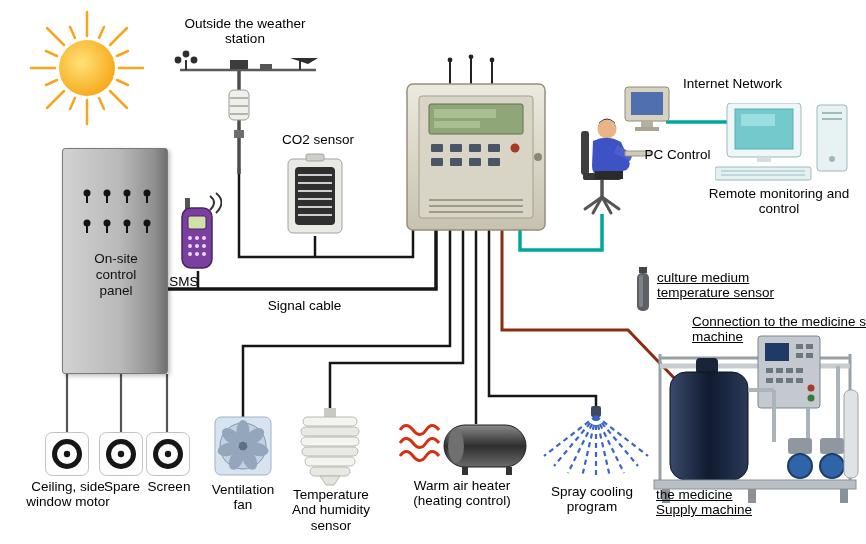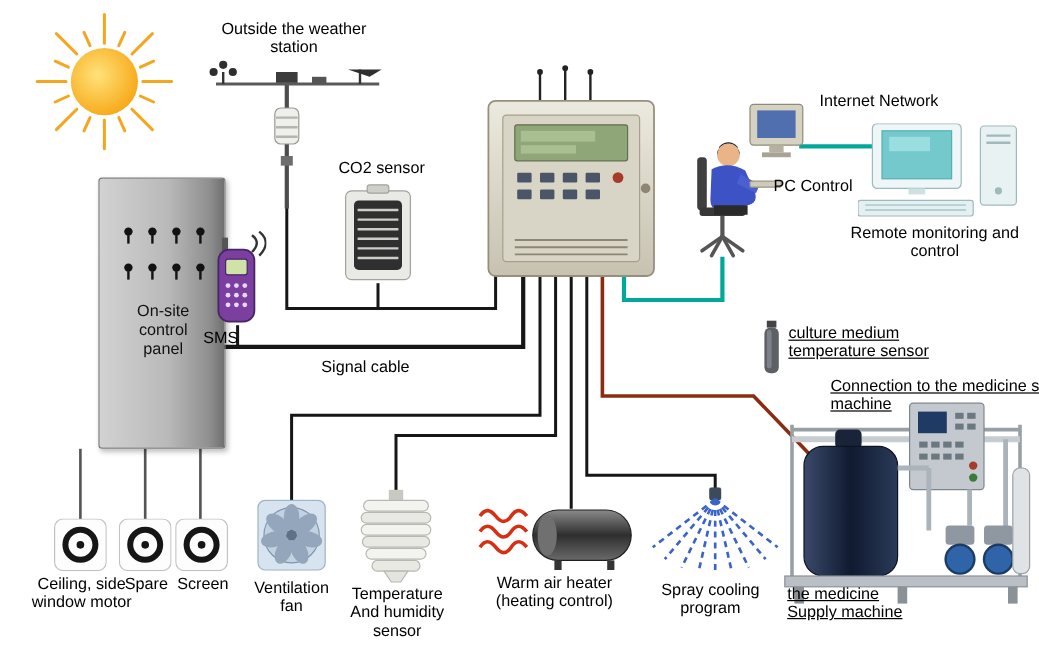--- a/index.html
+++ b/index.html
@@ -29,21 +29,20 @@
   .cable-black { stroke:var(--cable-black,#161616); fill:none; }
   .cable-gray  { stroke:#555; fill:none; }
   .cable-teal  { stroke:var(--cable-teal,#00a79b); fill:none; }
   .cable-red   { stroke:var(--cable-red,#8a2c12); fill:none; }
 
   .panel {
     position:absolute; z-index:2;
     background:linear-gradient(90deg,#d2d2d2 0%,#b9b9b9 55%,#8f8f8f 88%,#6f6f6f 100%);
     border:1px solid #7a7a7a; border-radius:3px;
     box-shadow:2px 2px 4px rgba(0,0,0,.25);
-    margin-left:20px;
   }
   .panel .panel-label { position:absolute; left:21px; top:102px; width:64px; text-align:center;
     font-size:13.5px; line-height:1.18; color:#111; }
 
   .circ-device { position:absolute; z-index:2; }
 </style>
 </head>
 <body>
 
 <div class="canvas">

